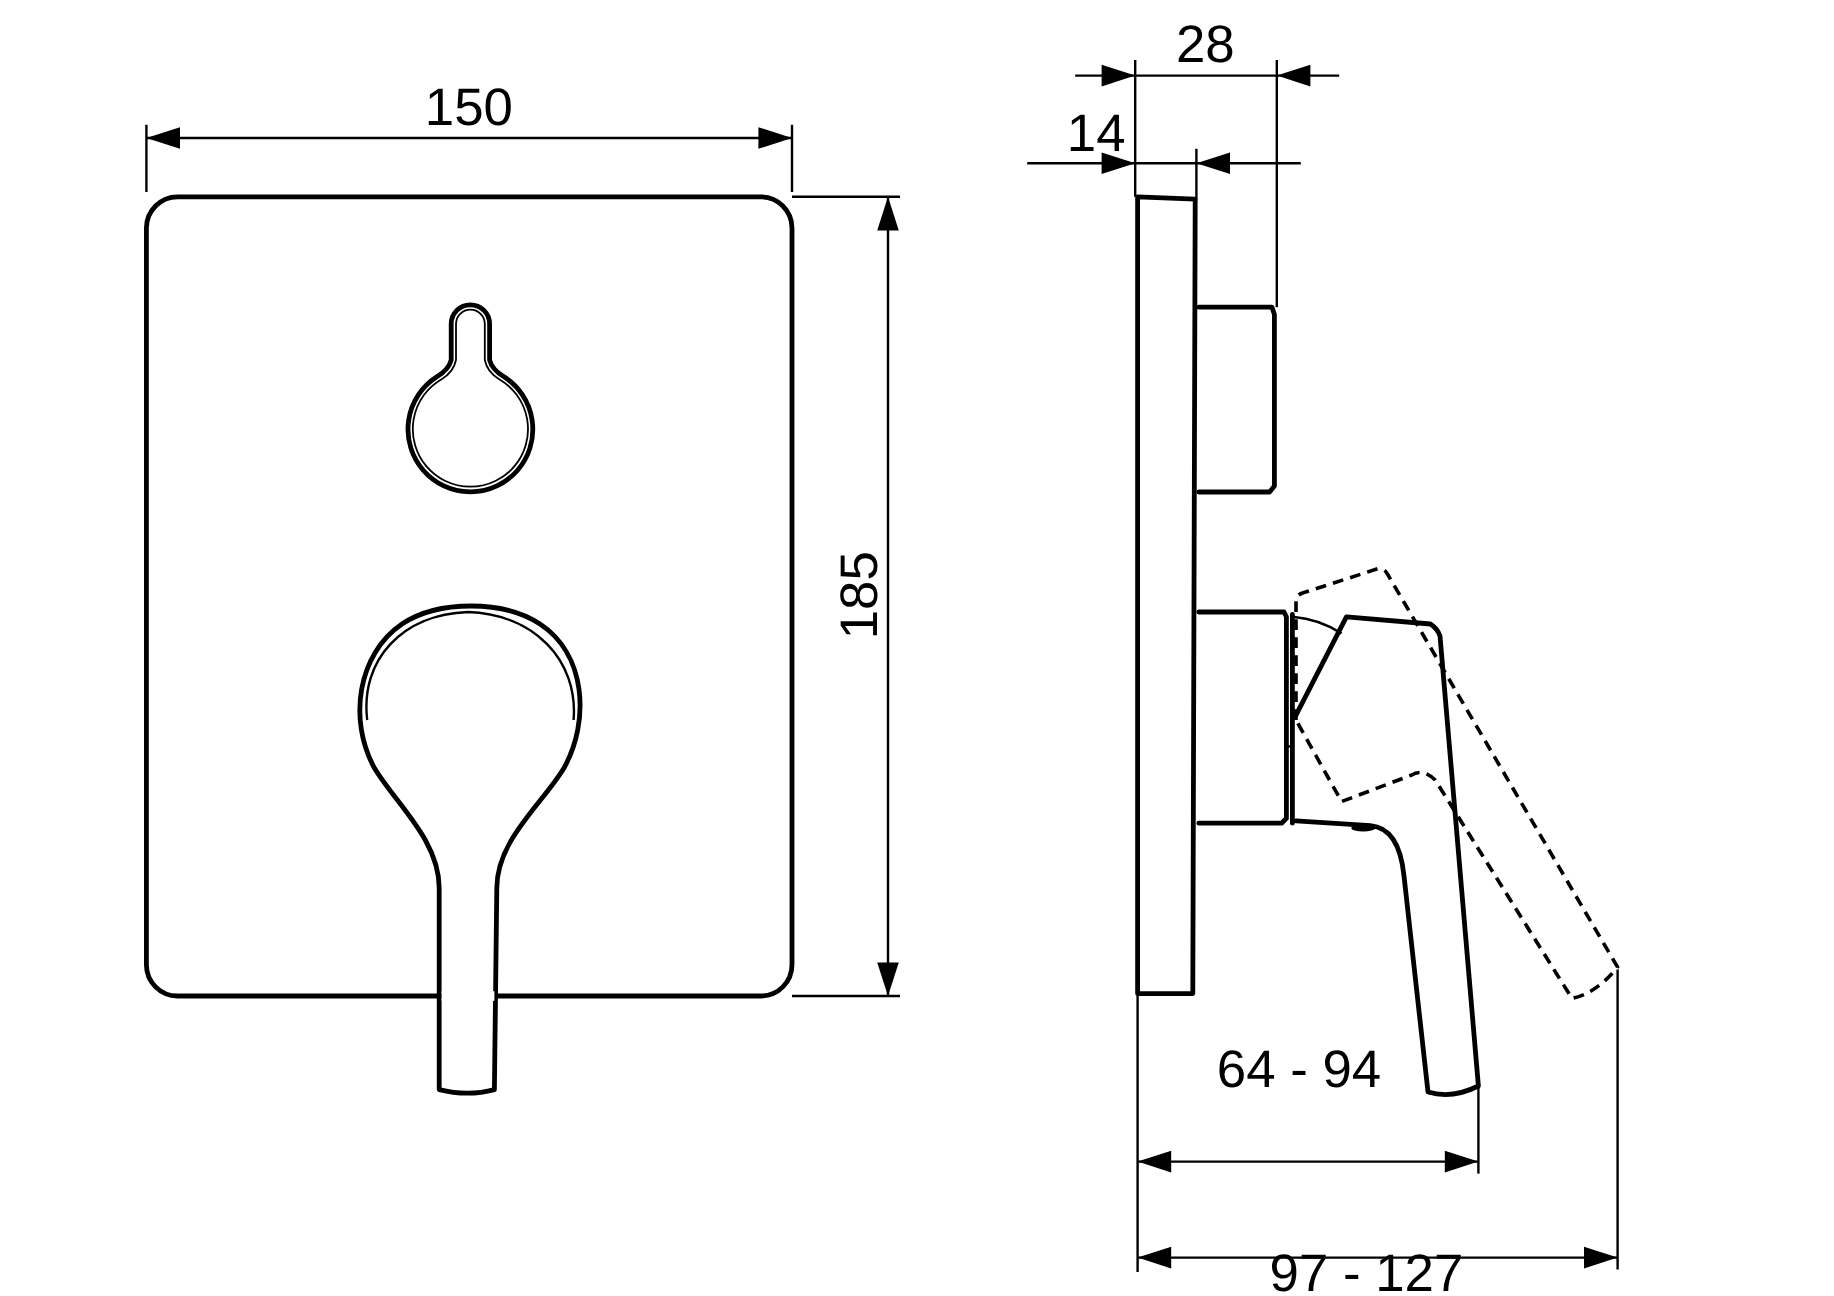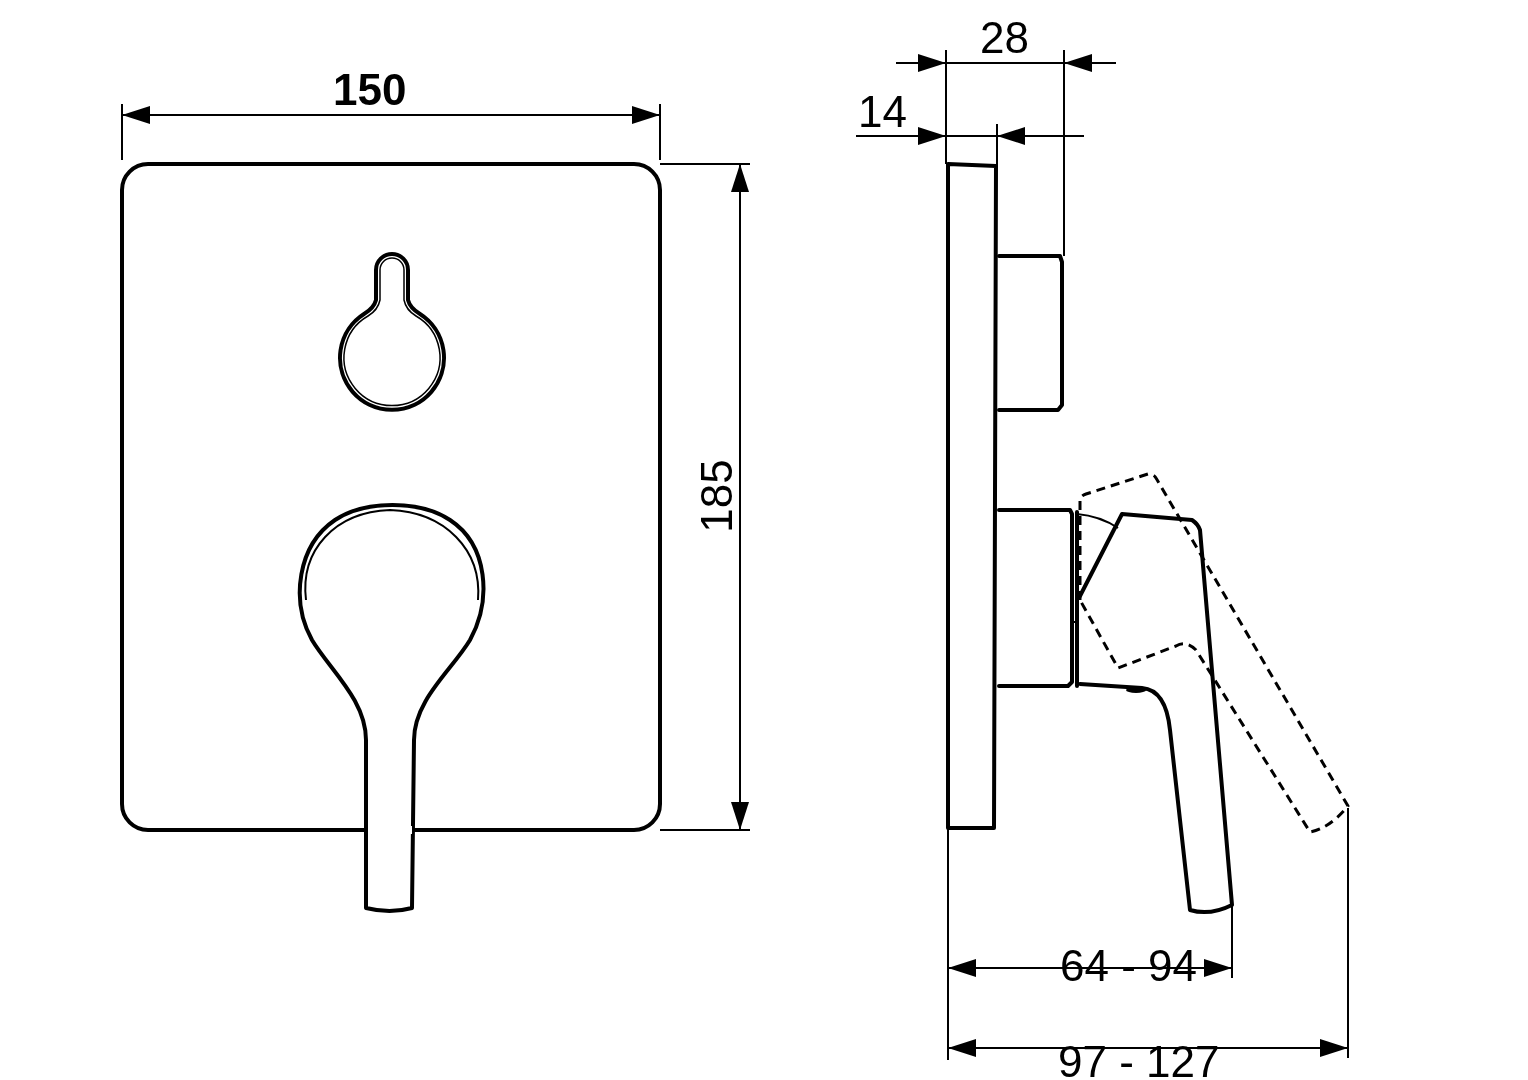--- a/index.html
+++ b/index.html
@@ -87,18 +87,18 @@
     <polygon class="arrow" points="948,968 976,959 976,977"></polygon>
     <polygon class="arrow" points="1232,968 1204,959 1204,977"></polygon>
 
     <line class="thin" x1="1348" y1="808" x2="1348" y2="1058"></line>
     <line class="thin" x1="948" y1="1048" x2="1348" y2="1048"></line>
     <polygon class="arrow" points="948,1048 976,1039 976,1057"></polygon>
     <polygon class="arrow" points="1348,1048 1320,1039 1320,1057"></polygon>
   </g>
 </svg>
 
-<div class="dim-label" style="left:333px; top:68px;font-weight:bold;">150</div>
+<div class="dim-label" style="left:354px; top:68px;">150</div>
 <div class="dim-label" style="left:680px; top:474px; transform: rotate(-90deg); transform-origin: center;">185</div>
 <div class="dim-label" style="left:980px; top:16px;">28</div>
-<div class="dim-label" style="left:858px; top:90px;text-align:right;">14</div>
-<div class="dim-label" style="left:1014px; top:944px;margin-left:46px;">64 - 94</div>
+<div class="dim-label" style="left:889px; top:90px;text-align:right;">14</div>
+<div class="dim-label" style="left:1014px; top:870px;">64 - 94</div>
 <div class="dim-label" style="left:1058px; top:1004px;margin-top:36px;">97 - 127</div>
 
 </body></html>

